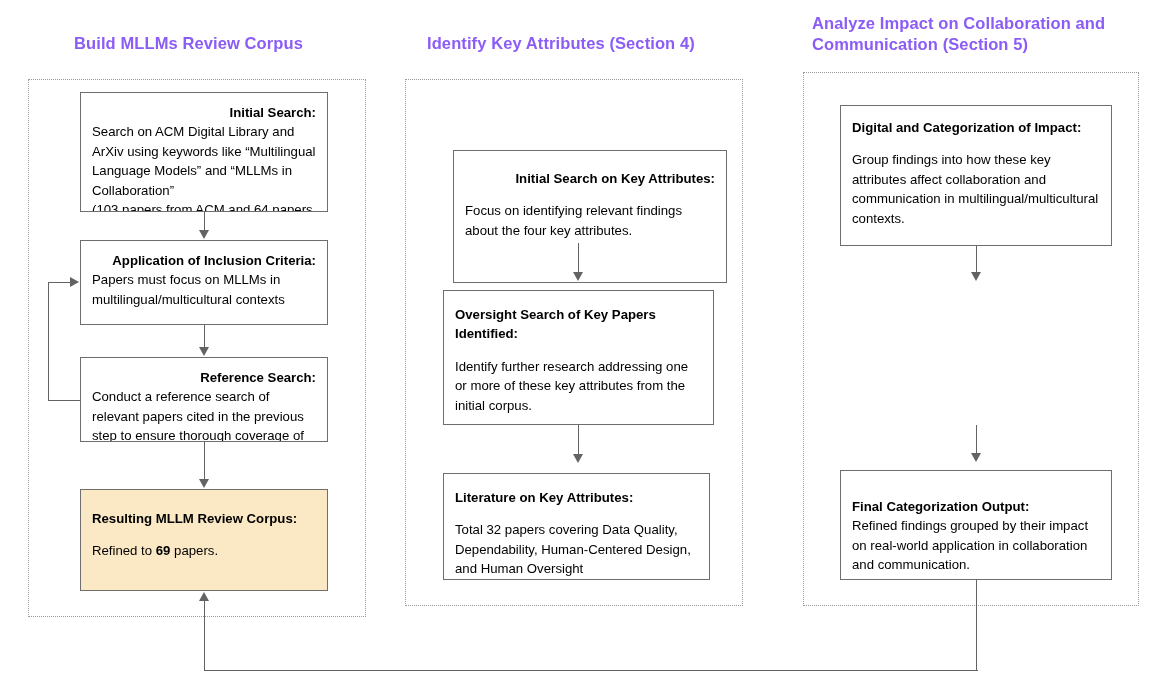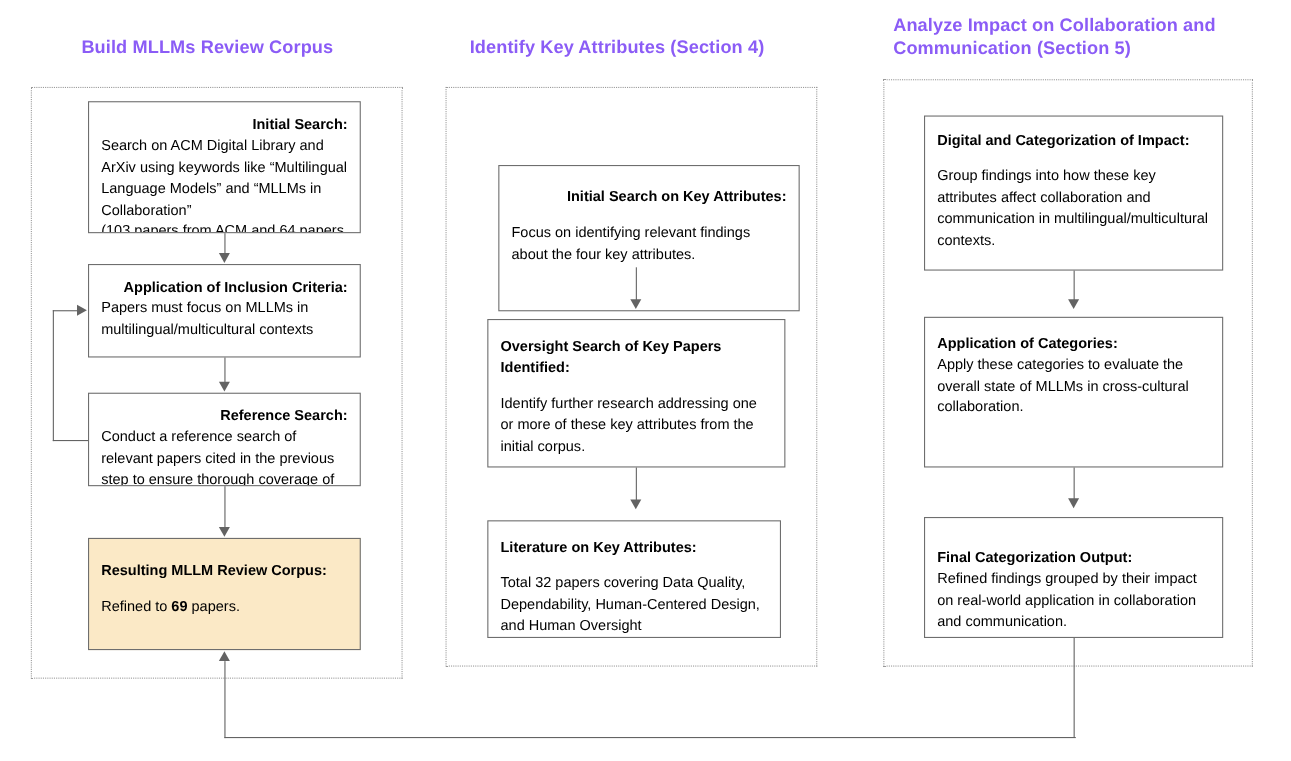--- a/index.html
+++ b/index.html
@@ -148,24 +148,20 @@
   <div class="node" style="left:443px; top:473px; width:267px; height:107px; padding-top:14px;">
     <span class="title">Literature on Key Attributes:</span>
     <span class="body gap">Total 32 papers covering Data Quality, Dependability, Human-Centered Design, and Human Oversight</span>
   </div>
 
   <div class="node" style="left:840px; top:105px; width:272px; height:141px; padding-top:12px;">
     <span class="title">Digital and Categorization of Impact:</span>
     <span class="body gap">Group findings into how these key attributes affect collaboration and communication in multilingual/multicultural contexts.</span>
   </div>
 
-  <div class="node" style="left:840px; top:288px; width:272px; height:137px; padding-top:13px;">
-    <span class="title">Application of Categories:</span>
-    <span class="body">Apply these categories to evaluate the overall state of MLLMs in cross-cultural collaboration.</span>
-  </div>
 
   <div class="node" style="left:840px; top:470px; width:272px; height:110px; padding-top:26px;">
     <span class="title">Final Categorization Output:</span>
     <span class="body">Refined findings grouped by their impact on real-world application in collaboration and communication.</span>
   </div>
 
   <div class="vline" style="left:204px; top:212px; height:20px;"></div>
   <div class="arrow-down" style="left:199px; top:230px;"></div>
 
   <div class="vline" style="left:204px; top:325px; height:24px;"></div>

